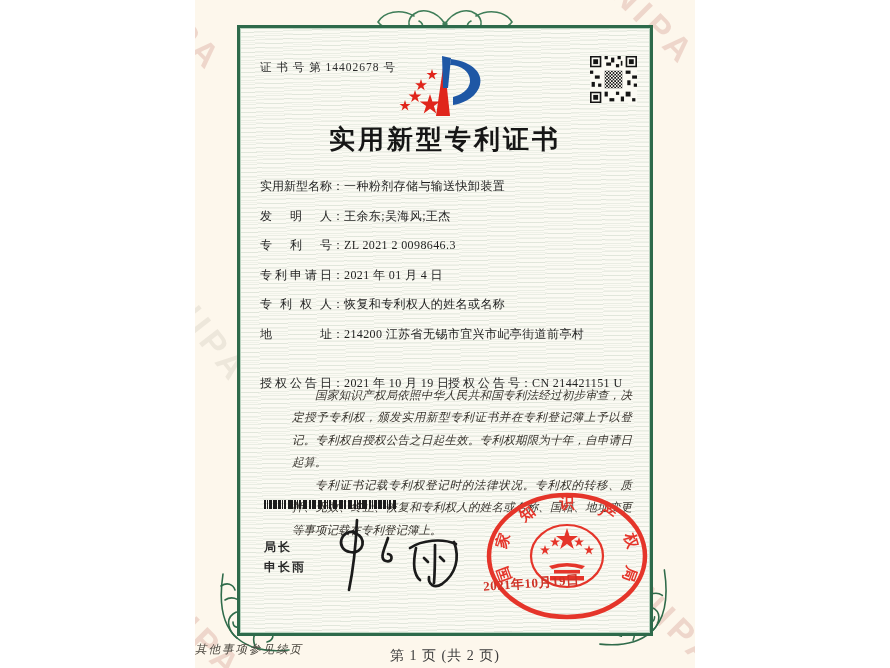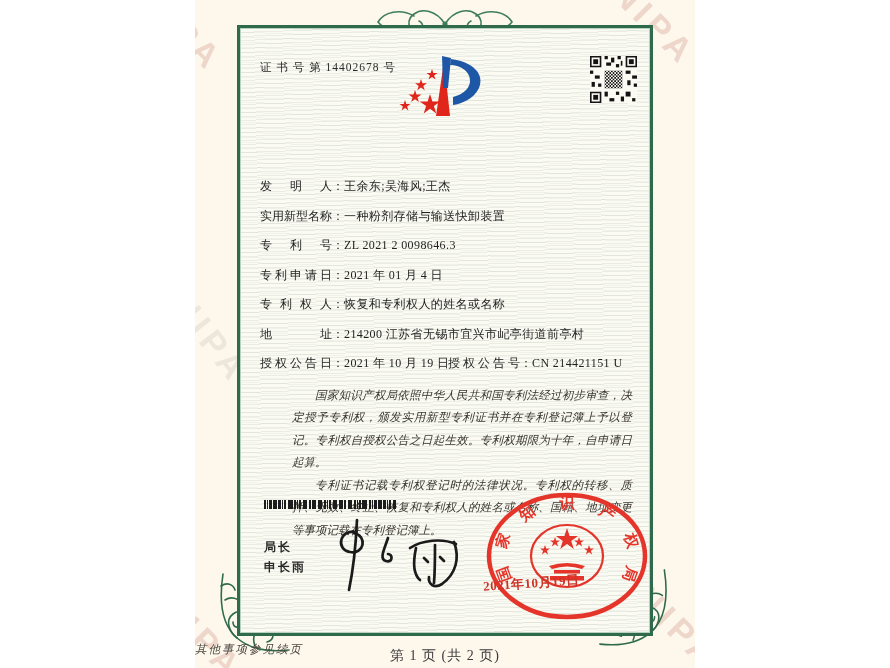--- a/index.html
+++ b/index.html
@@ -31,21 +31,21 @@
   .qr{position:absolute;left:350px;top:28px;width:47px;height:47px;}
   .title{
     position:absolute;left:0;top:94px;width:100%;text-align:center;
     font-size:26px;font-weight:bold;letter-spacing:3px;color:#161616;
   }
   .fields{position:absolute;left:20px;top:150px;right:16px;font-size:12px;color:#1f1f1f;}
   .frow{line-height:17px;margin-bottom:12.5px;white-space:nowrap;}
   .flabel{display:inline-block;width:72px;text-align:justify;text-align-last:justify;vertical-align:bottom;}
   .fcolon{display:inline-block;width:12px;}
   .fval{letter-spacing:0.4px;}
-  .fval-fixed{display:inline-block;width:104px;}
+  .fval-fixed{display:inline-block;width:104px;margin-top:20px;}
   .body-text{
     position:absolute;left:20px;right:18px;top:356px;
     font-size:11.5px;line-height:1.95;color:#38342e;font-style:italic;text-align:justify;margin-left:32px;
   }
   .body-text p{margin:0;text-indent:2em;}
   .barcode{
     position:absolute;left:24px;top:472px;width:132px;height:9px;
     background-image:
       repeating-linear-gradient(90deg,#1c1c1c 0 2px,transparent 2px 5px),
       repeating-linear-gradient(90deg,#1c1c1c 0 1px,transparent 1px 7px),
@@ -165,27 +165,28 @@
           <rect x="27" y="17" width="2" height="2"></rect>
         <rect x="9" y="22" width="2" height="3"></rect>
           <rect x="12" y="26" width="3" height="2"></rect>
         <rect x="16" y="22" width="2" height="2"></rect>
           <rect x="19" y="25" width="2" height="3"></rect>
         <rect x="22" y="22" width="3" height="3"></rect>
           <rect x="26" y="26" width="2" height="2"></rect>
       </g>
     </svg>
 
+    <div class="title">实用新型专利证书</div>
 
     <div class="fields">
       <div class="frow">
+        <span class="flabel">实用新型名称</span><span class="fcolon">：</span><span class="fval">一种粉剂存储与输送快卸装置</span>
+      </div>
+      <div class="frow">
         <span class="flabel">发明人</span><span class="fcolon">：</span><span class="fval">王余东;吴海风;王杰</span>
-      </div>
-      <div class="frow">
-        <span class="flabel">实用新型名称</span><span class="fcolon">：</span><span class="fval">一种粉剂存储与输送快卸装置</span>
       </div>
       <div class="frow">
         <span class="flabel">专利号</span><span class="fcolon">：</span><span class="fval">ZL 2021 2 0098646.3</span>
       </div>
       <div class="frow">
         <span class="flabel">专利申请日</span><span class="fcolon">：</span><span class="fval">2021 年 01 月 4 日</span>
       </div>
       <div class="frow">
         <span class="flabel">专利权人</span><span class="fcolon">：</span><span class="fval">恢复和专利权人的姓名或名称</span>
       </div>

